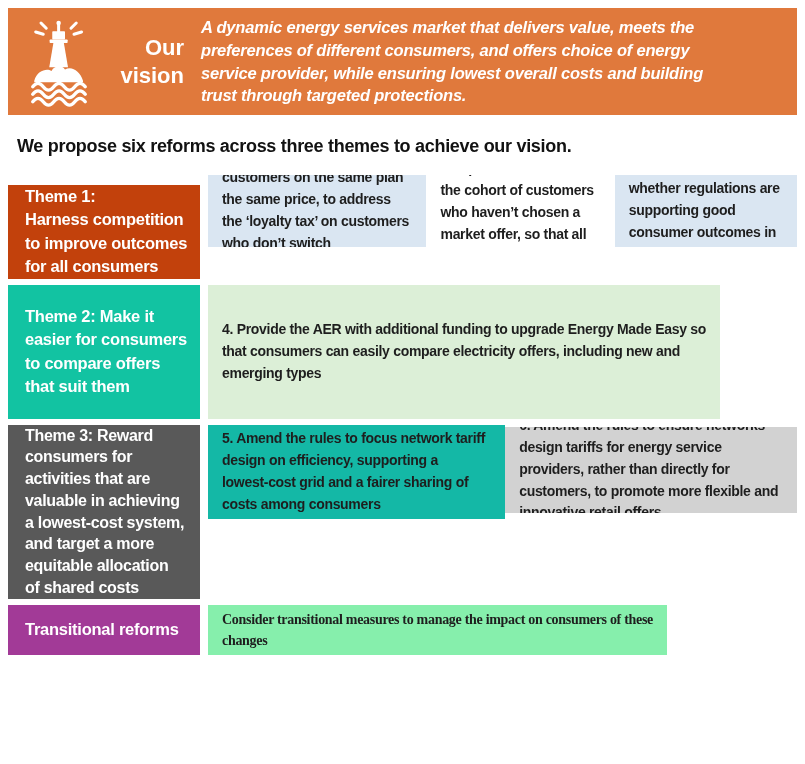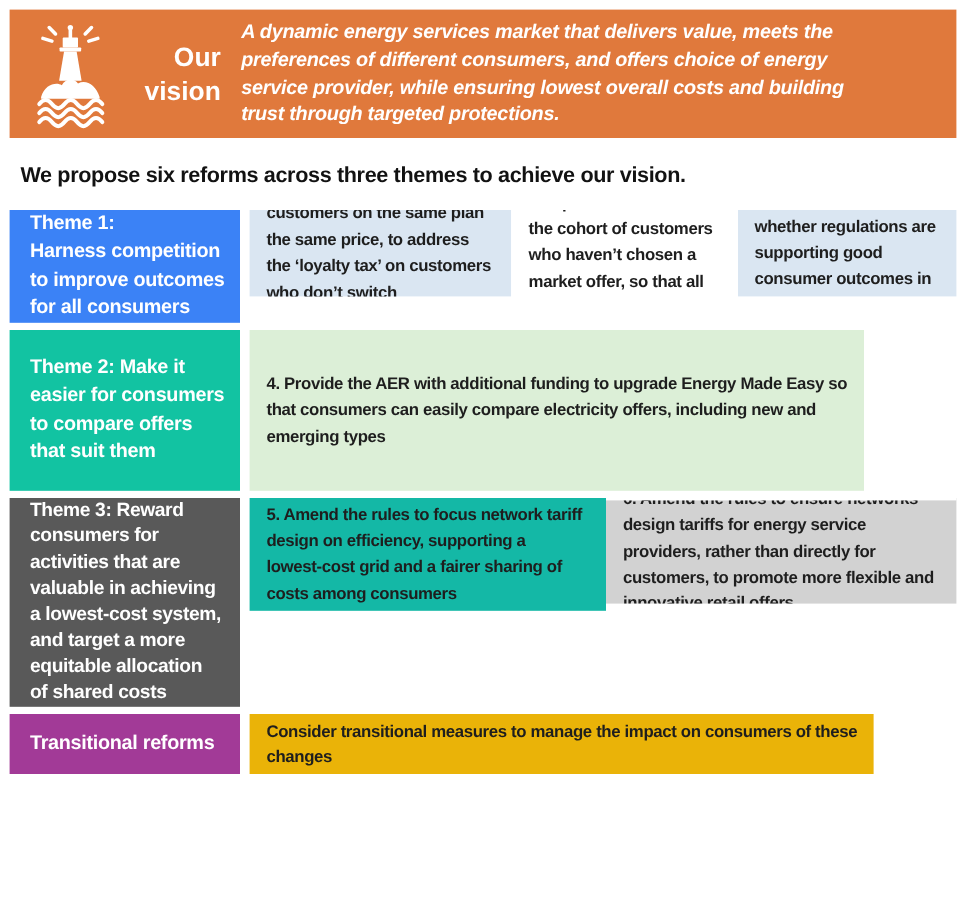--- a/index.html
+++ b/index.html
@@ -123,21 +123,21 @@
     <div class="vision-label">Our vision</div>
     <div class="vision-text">A dynamic energy services market that delivers value, meets the
 preferences of different consumers, and offers choice of energy
 service provider, while ensuring lowest overall costs and building
 trust through targeted protections.</div>
   </div>
 
   <div class="headline">We propose six reforms across three themes to achieve our vision.</div>
 
   <div class="sec">
-    <div class="theme-box t12" style="background: #3b82f6;">Theme 1:
+    <div class="theme-box t12" style="background: #c2410c; margin-top: 10px;">Theme 1:
 Harness competition
 to improve outcomes
 for all consumers</div>
     <div class="reform-col">
       <div class="reform h72" style="background: rgb(218, 230, 242);">1. Require energy service providers to charge all customers on the same plan
 the same price, to address the ‘loyalty tax’ on customers who don’t switch
 and ensure every customer is always on the best price</div>
       <div class="reform h76" style="background: rgb(255, 255, 255);">2. Introduce a competitive franchise for the cohort of customers
 who haven’t chosen a market offer, so that all customers are on a
 competitive plan</div>
@@ -172,18 +172,18 @@
 lowest-cost grid and a fairer sharing of costs among consumers</div>
       <div class="reform h88" style="background: rgb(210, 210, 210);">6. Amend the rules to ensure networks design tariffs for energy service
 providers, rather than directly for customers, to promote more flexible and
 innovative retail offers</div>
     </div>
   </div>
 
   <div class="sec">
     <div class="theme-box t4" style="background: rgb(162, 58, 151);">Transitional reforms</div>
     <div class="reform-col">
-      <div class="reform h50" style="background: #eab308;">Consider transitional measures to manage the impact on consumers of these
+      <div class="reform h50" style="background: #86efac; font-family: Liberation Serif, serif;">Consider transitional measures to manage the impact on consumers of these
 changes</div>
     </div>
   </div>
 
 </div>
 
 </body></html>

